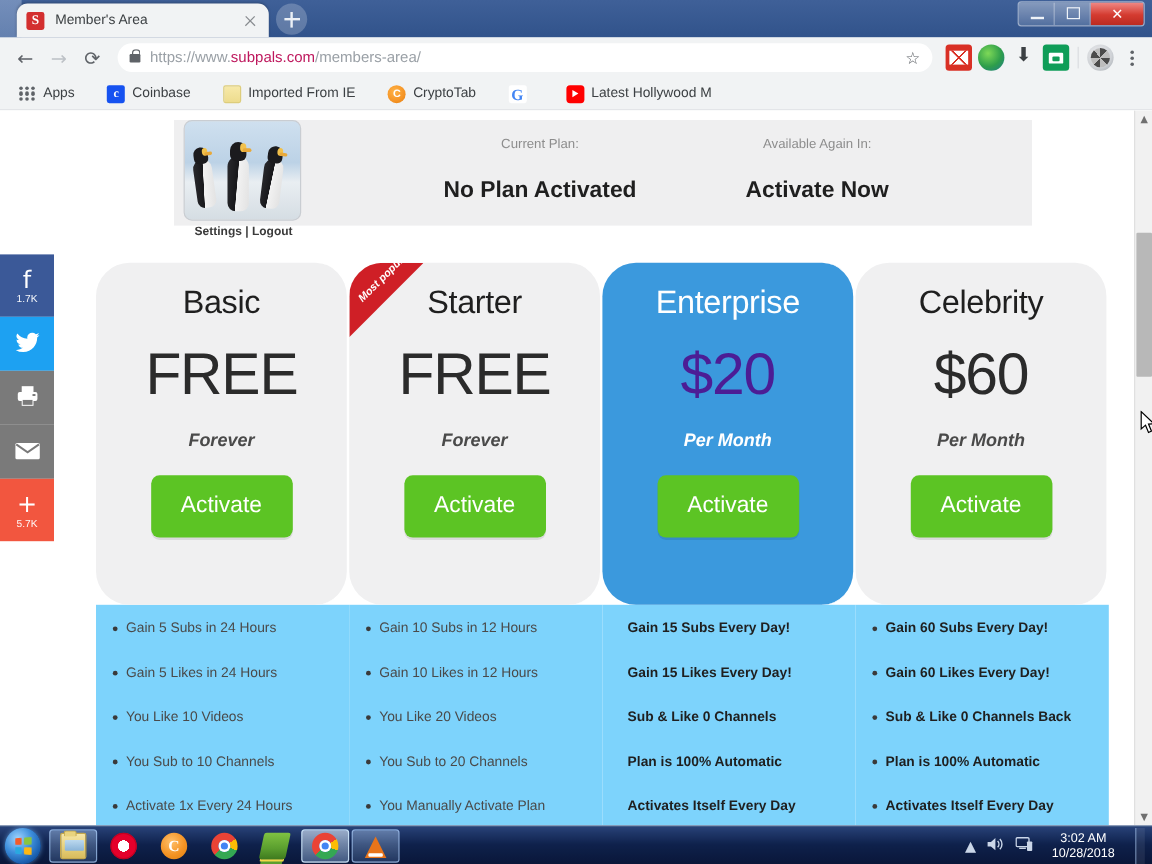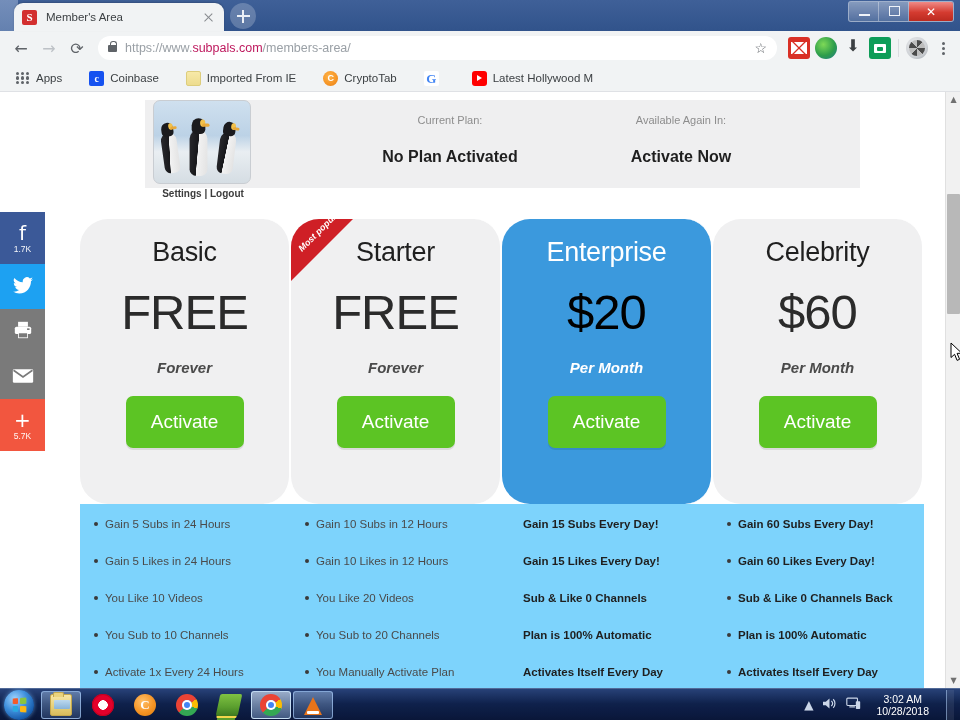--- a/index.html
+++ b/index.html
@@ -301,21 +301,21 @@
   }
   .p1 { left: 8px;  transform: scale(.92) rotate(-8deg); }
   .p2 { left: 36px; transform: scale(1.05); }
   .p3 { left: 64px; transform: scale(.95) rotate(7deg); }
   .settings-logout {
     position: absolute; top: 88px; left: 0; width: 100px;
     text-align: center; font-size: 10px; color: #3b3b3b; font-weight: bold;
   }
   .acct-col { position: absolute; top: 14px; text-align: center; }
   .acct-label { font-size: 11px; color: #8d8d8d; }
-  .acct-value { font-size: 16px; color: #1f1f1f; font-weight: bold; margin-top: 22px; }
+  .acct-value { font-size: 19px; color: #1f1f1f; font-weight: bold; margin-top: 22px; }
 
   
   .plans {
     position: absolute; left: 80px; top: 127px;
     width: 845px; display: flex;
   }
   .plan {
     width: 211px; position: relative;
   }
   .plan-head {
@@ -328,21 +328,21 @@
   .plan.featured .plan-head { background: #3b99dd; }
   .plan-name {
     margin-top: 18px; font-size: 27px; color: #1f1f1f; font-weight: normal;
     letter-spacing: -0.3px;
   }
   .plan.featured .plan-name { color: #ffffff; }
   .plan-price {
     margin-top: 20px; font-size: 49px; color: #2b2b2b; font-weight: normal;
     letter-spacing: -1px; line-height: 1;
   }
-  .plan.featured .plan-price { color: #000000; }
+  .plan.featured .plan-price { color: #4c1d95; }
   .plan-period {
     margin-top: 22px; font-size: 15px; font-style: italic;
     color: #4a4a4a; font-weight: bold;
   }
   .plan.featured .plan-period { color: #ffffff; }
   .activate {
     margin-top: 20px; width: 118px; height: 52px;
     background: #5cc424; border-radius: 7px; border: none;
     color: #fff; font-size: 19px; font-family: "Liberation Sans", sans-serif;
     box-shadow: 0 2px 0 rgba(0,0,0,.09);

